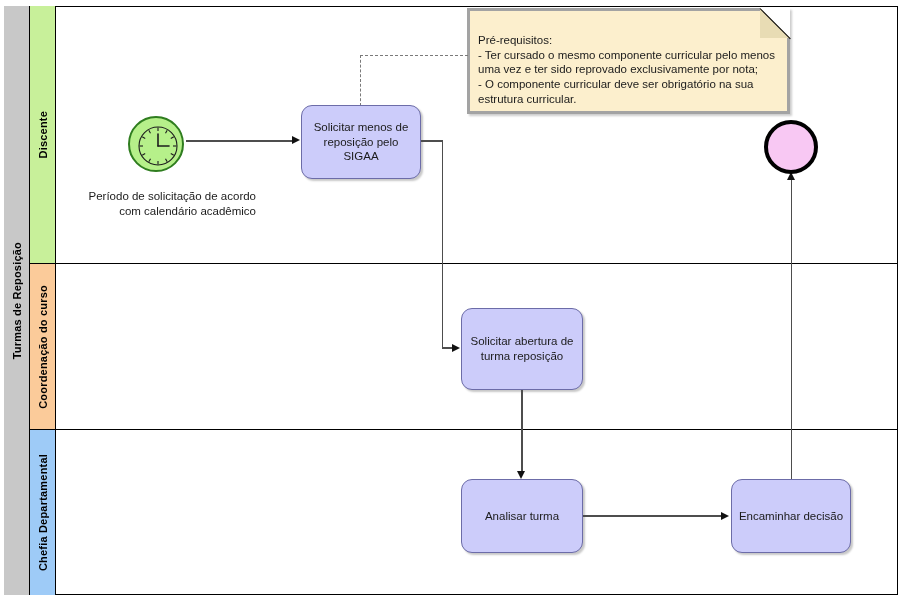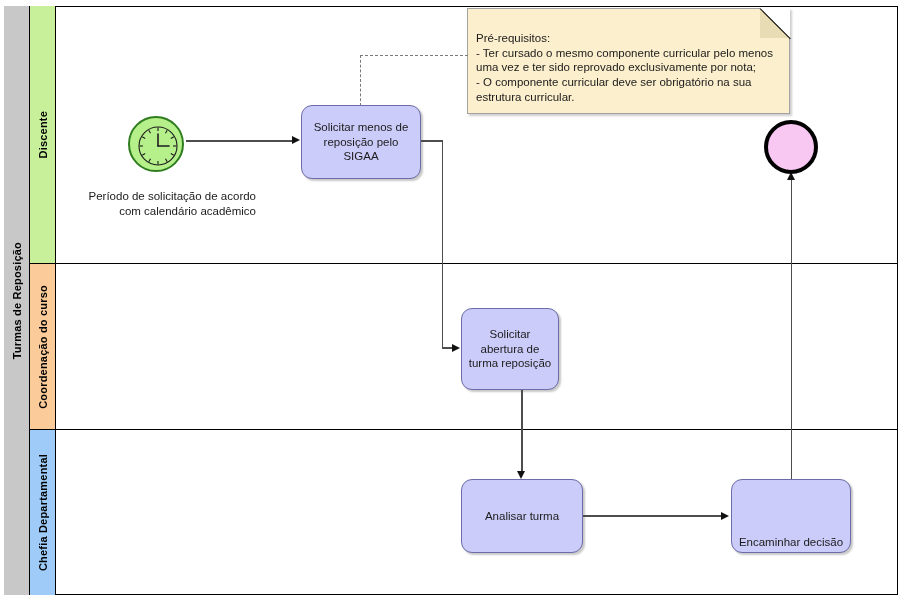--- a/index.html
+++ b/index.html
@@ -122,21 +122,21 @@
   
   .note {
     position: absolute;
     background: #fcefcd;
     box-sizing: border-box;
     padding: 7px 8px 0 8px;
     font-size: 11.5px;
     color: #1b1b1b;
     line-height: 1.29;
     white-space: pre-line;
-    border: 1px solid #a3a3a3;
+    border: 3px solid #a3a3a3;
     box-shadow: 2px 2px 2px rgba(0,0,0,0.20);
   }
   .note-fold {
     position: absolute;
     width: 0; height: 0;
     border-left: 30px solid #e8dcb4;
     border-top: 30px solid #ffffff;
     z-index: 3;
   }
   .note-fold-edge {
@@ -263,36 +263,36 @@
     <span>Solicitar menos de
 reposição pelo
 SIGAA</span>
   </div>
 
   <div class="conn conn-h" style="left:421px; top:140px; width:22px;"></div>
   <div class="conn conn-v" style="left:441.5px; top:140px; height:208px;"></div>
   <div class="conn conn-h" style="left:441.5px; top:347px; width:12px;"></div>
   <div class="arrow-right" style="left:452px; top:343.5px;"></div>
 
-  <div class="task" style="left:461px; top:308px; width:98px; height:82px;">
+  <div class="task" style="left:461px; top:308px; width:122px; height:82px;">
     <span>Solicitar abertura de
 turma reposição</span>
   </div>
 
   <div class="conn conn-v" style="left:521px; top:390px; height:82px;"></div>
   <div class="arrow-down" style="left:517px; top:471px;"></div>
 
   <div class="task" style="left:461px; top:479px; width:122px; height:74px;">
     <span>Analisar turma</span>
   </div>
 
   <div class="conn conn-h" style="left:583px; top:515px; width:139px;"></div>
   <div class="arrow-right" style="left:721px; top:511.5px;"></div>
 
-  <div class="task" style="left:731px; top:479px; width:120px; height:74px;align-items:flex-end;">
+  <div class="task" style="left:731px; top:479px; width:120px; height:74px;">
     <span>Encaminhar decisão</span>
   </div>
 
   <div class="conn conn-v" style="left:790.5px; top:180px; height:299px;"></div>
   <div class="arrow-up" style="left:787px; top:172px;"></div>
 
   <div class="end-event" style="left:764px; top:120px; width:54px; height:54px;"></div>
 
 </div>
 

